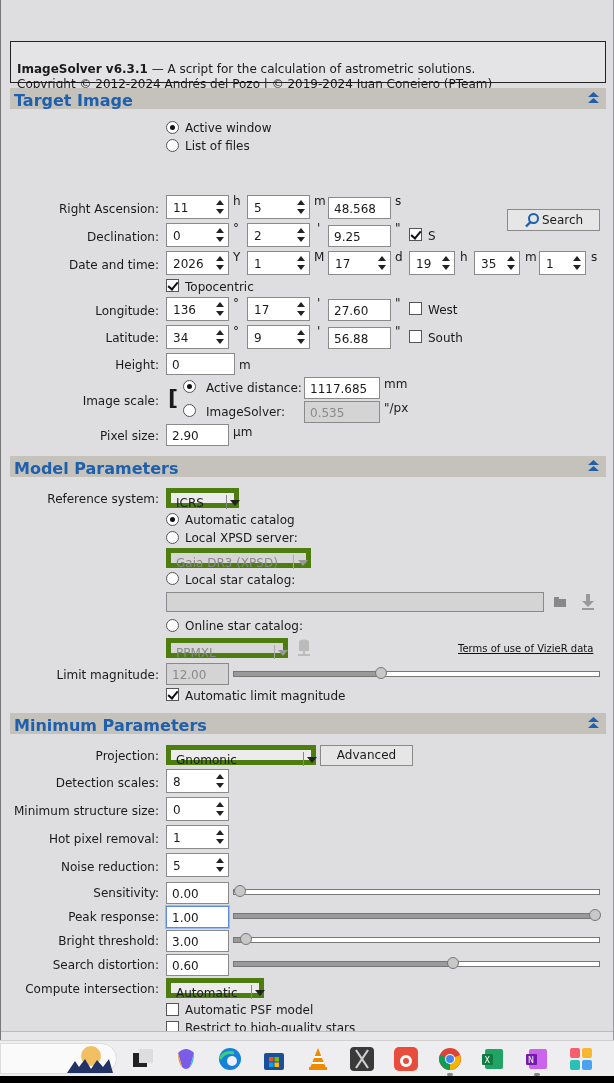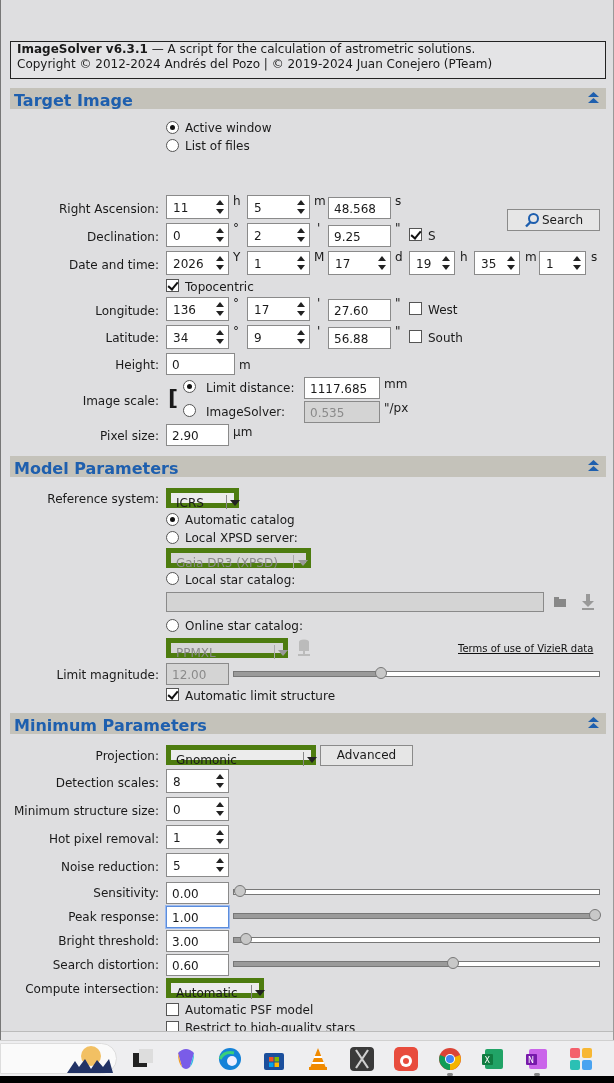--- a/index.html
+++ b/index.html
@@ -3,21 +3,21 @@
 <meta charset="utf-8">
 <style>
 *{box-sizing:border-box;margin:0;padding:0}
 html,body{width:614px;height:1083px;overflow:hidden;background:#202020}
 body{font-family:"DejaVu Sans","Liberation Sans",sans-serif;font-size:12px;color:#1a1a1a;position:relative}
 .window{position:absolute;left:0;top:0;width:614px;height:1040px;background:#dedee0;border-left:1px solid #777;border-right:1px solid #999;overflow:hidden}
 .titlebar{position:absolute;left:0;top:0;width:614px;height:32px;background:#f3f3f3;display:flex;align-items:center}
 .titlebar .appicon{width:14px;height:16px;margin-left:10px;margin-right:7px}
 .titlebar .title{font-family:"Liberation Sans",sans-serif;font-size:13px;color:#222}
 .titlebar .close{position:absolute;right:12px;top:7px;font-size:16px;color:#333;font-family:"DejaVu Sans",sans-serif}
-.header-box{position:absolute;left:9px;top:41px;width:596px;height:38px;border:1px solid #222;background:#e4e4e6;padding:0 6px;font-size:12px;line-height:15px}
+.header-box{position:absolute;left:9px;top:41px;width:596px;height:38px;border:1px solid #222;background:#e4e4e6;padding:20px 6px;font-size:12px;line-height:15px}
 .header-box b{font-weight:bold}
 .section{position:absolute;left:9px;width:596px;height:21px;background:#c4c2ba;}
 .section .lbl{position:absolute;left:4px;top:3px;color:#1e5fae;font-weight:bold;font-size:16px}
 .section .col{position:absolute;right:7px;top:4px;width:11px;height:12px}
 .abs{position:absolute}
 .lab{position:absolute;text-align:center;font-size:12px;white-space:nowrap}
 .txt{position:absolute;font-size:12px;white-space:nowrap}
 .field{position:absolute;height:22px;background:#fff;border:1px solid #8a8a8a;font-size:12px;padding:4px 5px;white-space:nowrap;overflow:hidden}
 .field.dis{background:#d4d4d4;color:#8a8a8a}
 .field.focus{border:1px solid #5b8ddc;box-shadow:0 0 0 1px #9dbbf0}
@@ -215,21 +215,21 @@
   <div class="check" style="left:408px;top:330px"></div>
   <span class="txt" style="left:427px;top:331px">South</span>
 
   <span class="lab" style="right:454px;top:358px">Height:</span>
   <div class="field" style="left:165px;top:353px;width:69px">0</div>
   <span class="unit" style="left:238px;top:358px">m</span>
 
   <span class="lab" style="right:454px;top:394px">Image scale:</span>
   <span class="txt" style="left:167px;top:385px;font-size:22px;font-weight:bold">[</span>
   <div class="radio on" style="left:182px;top:380px"></div>
-  <span class="txt" style="left:205px;top:381px">Limit distance:</span>
+  <span class="txt" style="left:205px;top:381px">Active distance:</span>
   <div class="field" style="left:303px;top:377px;width:76px">1117.685</div>
   <span class="unit" style="left:383px;top:377px">mm</span>
   <div class="radio" style="left:182px;top:404px"></div>
   <span class="txt" style="left:205px;top:405px">ImageSolver:</span>
   <div class="field dis" style="left:303px;top:401px;width:76px">0.535</div>
   <span class="unit" style="left:383px;top:401px">"/px</span>
 
   <span class="lab" style="right:454px;top:429px">Pixel size:</span>
   <div class="field" style="left:165px;top:424px;width:63px">2.90</div>
   <span class="unit" style="left:232px;top:425px">μm</span>
@@ -286,21 +286,21 @@
     </svg>
   <span class="link" style="left:457px;top:643px">Terms of use of VizieR data</span>
 
   <span class="lab" style="right:454px;top:668px">Limit magnitude:</span>
   <div class="field dis" style="left:165px;top:663px;width:63px">12.00</div>
   <div class="slider" style="left:232px;top:671px;width:367px">
     <div class="fill" style="width:147px"></div>
       <div class="knob" style="left:141px"></div>
   </div>
   <div class="check on" style="left:165px;top:688px"></div>
-  <span class="txt" style="left:184px;top:689px">Automatic limit structure</span>
+  <span class="txt" style="left:184px;top:689px">Automatic limit magnitude</span>
 
   <div class="section" style="top:713px">
     <span class="lbl">Minimum Parameters</span>
     <svg class="col" viewBox="0 0 11 12">
         <polygon points="5.5,0 11,5 0,5" fill="#1e5fae"></polygon>
         <polygon points="5.5,6 11,11 0,11" fill="#1e5fae"></polygon>
       </svg>
   </div>
 
   <span class="lab" style="right:454px;top:749px">Projection:</span>

